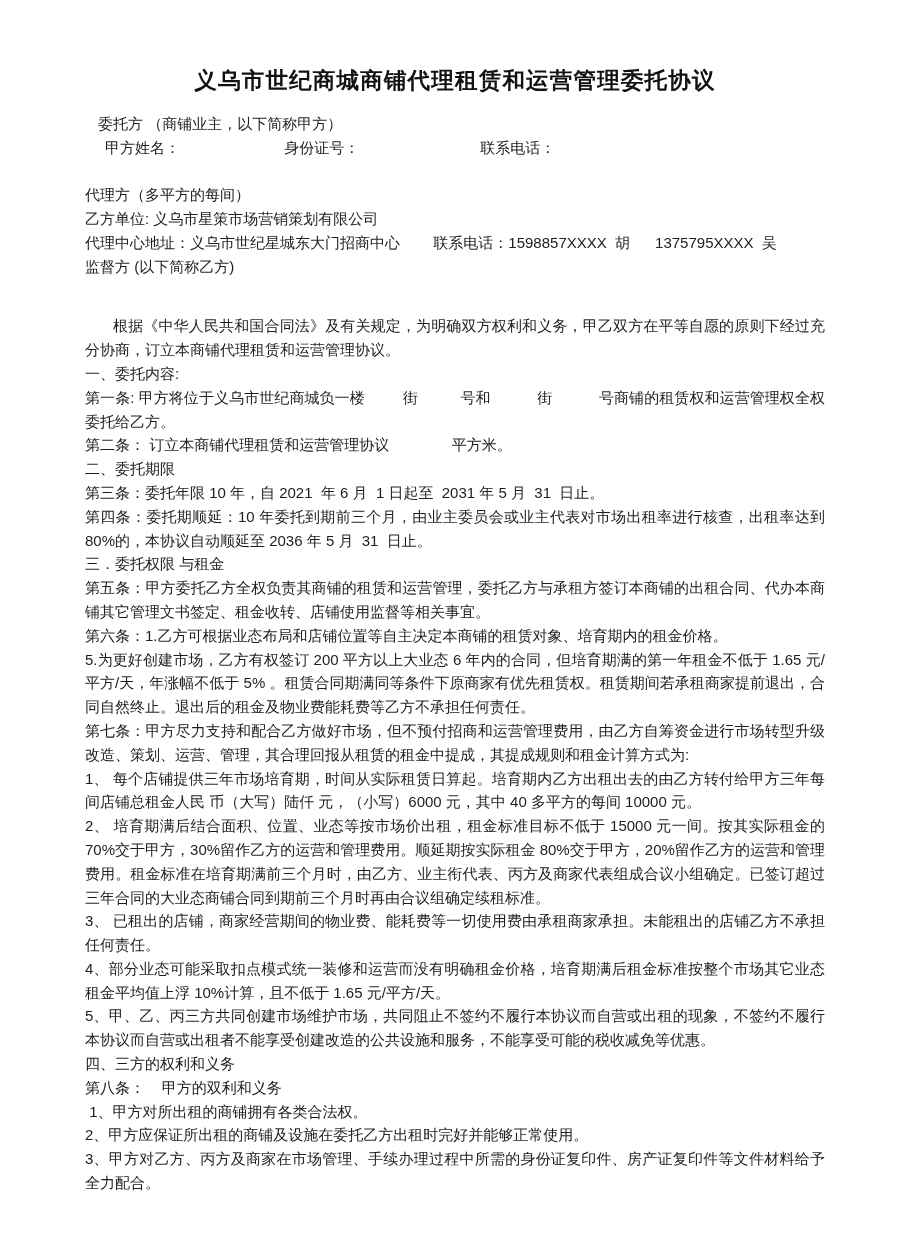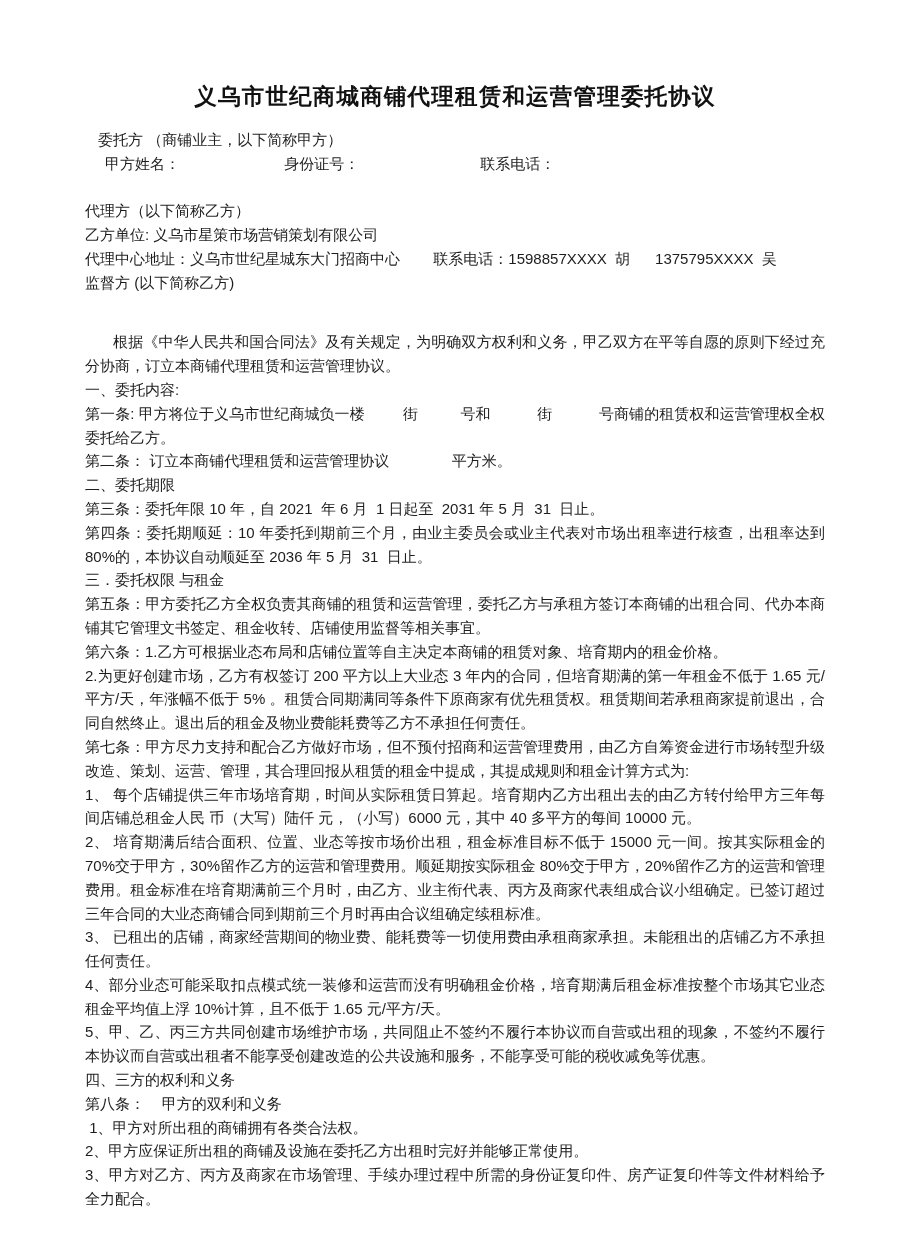--- a/index.html
+++ b/index.html
@@ -18,21 +18,21 @@
     box-sizing: border-box;
     width: 905px;
     height: 1235px;
     padding: 66px 80px 0 85px;
   }
   .doc-title {
     font-size: 22.5px;
     font-weight: bold;
     text-align: center;
     letter-spacing: 1.2px;
-    margin: 16px 0 16px 0;
+    margin: 0 0 16px 0;
     line-height: 30px;
     color: #111;
   }
   p.ln {
     margin: 0;
     font-size: 15px;
     line-height: 23.8px;
     white-space: pre-wrap;
     text-align: justify;
   }
@@ -59,40 +59,40 @@
   <p class="ln indent-sm">委托方 （商铺业主，以下简称甲方）</p>
 
   <div class="fields-row">
     <span>甲方姓名：</span>
     <span class="f2">身份证号：</span>
     <span class="f3">联系电话：</span>
   </div>
 
   <div class="gap"></div>
 
-  <p class="ln">代理方（以下简称乙方）</p>
+  <p class="ln">代理方（多平方的每间）</p>
   <p class="ln">乙方单位: 义乌市星策市场营销策划有限公司</p>
   <p class="ln">代理中心地址：义乌市世纪星城东大门招商中心        联系电话：1598857XXXX  胡      1375795XXXX  吴</p>
   <p class="ln">监督方 (以下简称乙方)</p>
 
   <div class="gap"></div>
   <div class="gap-sm"></div>
 
   <p class="ln preamble">根据《中华人民共和国合同法》及有关规定，为明确双方权利和义务，甲乙双方在平等自愿的原则下经过充分协商，订立本商铺代理租赁和运营管理协议。</p>
 
   <p class="ln">一、委托内容:</p>
   <p class="ln">第一条: 甲方将位于义乌市世纪商城负一楼         街          号和           街           号商铺的租赁权和运营管理权全权委托给乙方。</p>
   <p class="ln">第二条： 订立本商铺代理租赁和运营管理协议               平方米。</p>
   <p class="ln">二、委托期限</p>
   <p class="ln">第三条：委托年限 10 年，自 2021  年 6 月  1 日起至  2031 年 5 月  31  日止。</p>
   <p class="ln">第四条：委托期顺延：10 年委托到期前三个月，由业主委员会或业主代表对市场出租率进行核查，出租率达到 80%的，本协议自动顺延至 2036 年 5 月  31  日止。</p>
   <p class="ln">三．委托权限 与租金</p>
   <p class="ln">第五条：甲方委托乙方全权负责其商铺的租赁和运营管理，委托乙方与承租方签订本商铺的出租合同、代办本商铺其它管理文书签定、租金收转、店铺使用监督等相关事宜。</p>
   <p class="ln">第六条：1.乙方可根据业态布局和店铺位置等自主决定本商铺的租赁对象、培育期内的租金价格。</p>
-  <p class="ln">2.为更好创建市场，乙方有权签订 200 平方以上大业态 3 年内的合同，但培育期满的第一年租金不低于 1.65 元/平方/天，年涨幅不低于 5% 。租赁合同期满同等条件下原商家有优先租赁权。租赁期间若承租商家提前退出，合同自然终止。退出后的租金及物业费能耗费等乙方不承担任何责任。</p>
+  <p class="ln">5.为更好创建市场，乙方有权签订 200 平方以上大业态 6 年内的合同，但培育期满的第一年租金不低于 1.65 元/平方/天，年涨幅不低于 5% 。租赁合同期满同等条件下原商家有优先租赁权。租赁期间若承租商家提前退出，合同自然终止。退出后的租金及物业费能耗费等乙方不承担任何责任。</p>
   <p class="ln">第七条：甲方尽力支持和配合乙方做好市场，但不预付招商和运营管理费用，由乙方自筹资金进行市场转型升级改造、策划、运营、管理，其合理回报从租赁的租金中提成，其提成规则和租金计算方式为:</p>
   <p class="ln">1、 每个店铺提供三年市场培育期，时间从实际租赁日算起。培育期内乙方出租出去的由乙方转付给甲方三年每间店铺总租金人民 币（大写）陆仟 元，（小写）6000 元，其中 40 多平方的每间 10000 元。</p>
   <p class="ln">2、 培育期满后结合面积、位置、业态等按市场价出租，租金标准目标不低于 15000 元一间。按其实际租金的 70%交于甲方，30%留作乙方的运营和管理费用。顺延期按实际租金 80%交于甲方，20%留作乙方的运营和管理费用。租金标准在培育期满前三个月时，由乙方、业主衔代表、丙方及商家代表组成合议小组确定。已签订超过三年合同的大业态商铺合同到期前三个月时再由合议组确定续租标准。</p>
   <p class="ln">3、 已租出的店铺，商家经营期间的物业费、能耗费等一切使用费由承租商家承担。未能租出的店铺乙方不承担任何责任。</p>
   <p class="ln">4、部分业态可能采取扣点模式统一装修和运营而没有明确租金价格，培育期满后租金标准按整个市场其它业态租金平均值上浮 10%计算，且不低于 1.65 元/平方/天。</p>
   <p class="ln">5、甲、乙、丙三方共同创建市场维护市场，共同阻止不签约不履行本协议而自营或出租的现象，不签约不履行本协议而自营或出租者不能享受创建改造的公共设施和服务，不能享受可能的税收减免等优惠。</p>
   <p class="ln">四、三方的权利和义务</p>
   <p class="ln">第八条：    甲方的双利和义务</p>
   <p class="ln"> 1、甲方对所出租的商铺拥有各类合法权。</p>
   <p class="ln">2、甲方应保证所出租的商铺及设施在委托乙方出租时完好并能够正常使用。</p>

